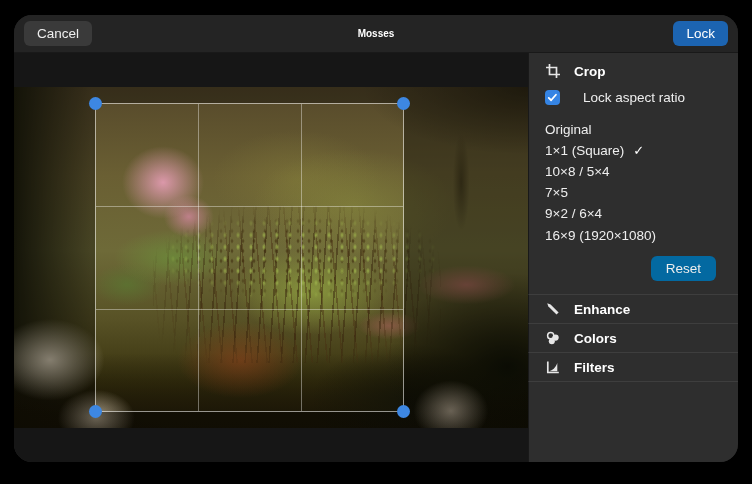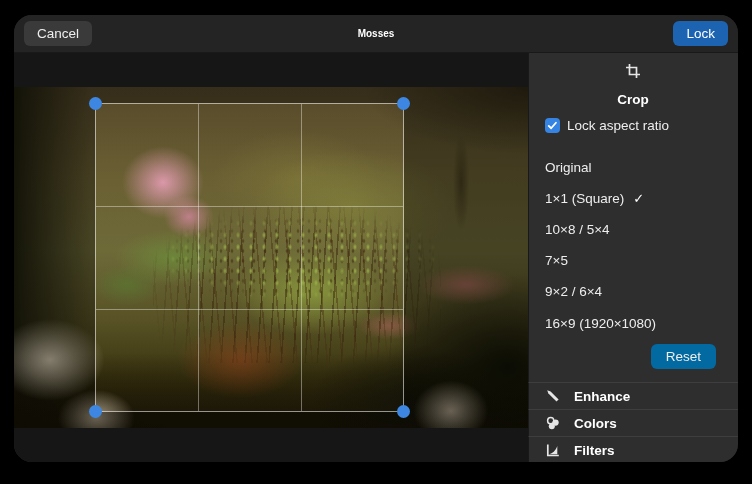--- a/index.html
+++ b/index.html
@@ -72,27 +72,27 @@
   .handle { position:absolute; width:13px; height:13px; border-radius:50%;
     background:#3d87e2; cursor:grab; }
   .handle.tl { left:-7px; top:-7px; } .handle.tr { right:-7px; top:-7px; }
   .handle.bl { left:-7px; bottom:-7px; } .handle.br { right:-7px; bottom:-7px; }
 
   
   .sidebar { position:absolute; left:514px; top:38px; right:0; bottom:0;
     background:#2e2e2e; color:#eee; font-size:13.5px;
     box-shadow:inset 1px 0 0 rgba(0,0,0,.45); display:flex; flex-direction:column; }
   .crop-head { display:flex; align-items:center; gap:13px; padding:10px 17px 5px;
-    font-weight:700; font-size:13.5px; color:#fff;flex-direction:column; }
-  .lock-row { display:flex; align-items:center; gap:7px; padding:6px 17px 5px; cursor:pointer; }
+    font-weight:700; font-size:13.5px; color:#fff; }
+  .lock-row { display:flex; align-items:center; gap:23px; padding:6px 17px 5px; cursor:pointer; }
   .checkbox { width:15px; height:15px; border-radius:4px; background:#3584e4;
     display:flex; align-items:center; justify-content:center; flex:none; }
   .aspect-list { margin-top:9px; }
   .aspect-row { display:flex; align-items:center; padding:3.6px 17px; cursor:pointer;
-    line-height:14px;margin-top:10px; }
+    line-height:14px; }
   .aspect-row .check { margin-left:9px; font-size:13px; color:#fff; }
   .reset-row { padding:10px 22px 0; text-align:right; }
   .reset-row .hbtn { padding:5px 15px; background:#0369a1; }
   .divider { border-top:1px solid rgba(255,255,255,.08); margin-top:13px; }
   .tool-row { display:flex; align-items:center; gap:13px; padding:6px 17px;
     font-weight:700; font-size:13.5px; color:#fff; cursor:pointer;
     border-bottom:1px solid rgba(255,255,255,.08); min-height:27px; }
   .icon { width:16px; height:16px; flex:none; color:#e6e6e6; display:flex;
     align-items:center; justify-content:center; }
   .icon svg { width:16px; height:16px; display:block; }

